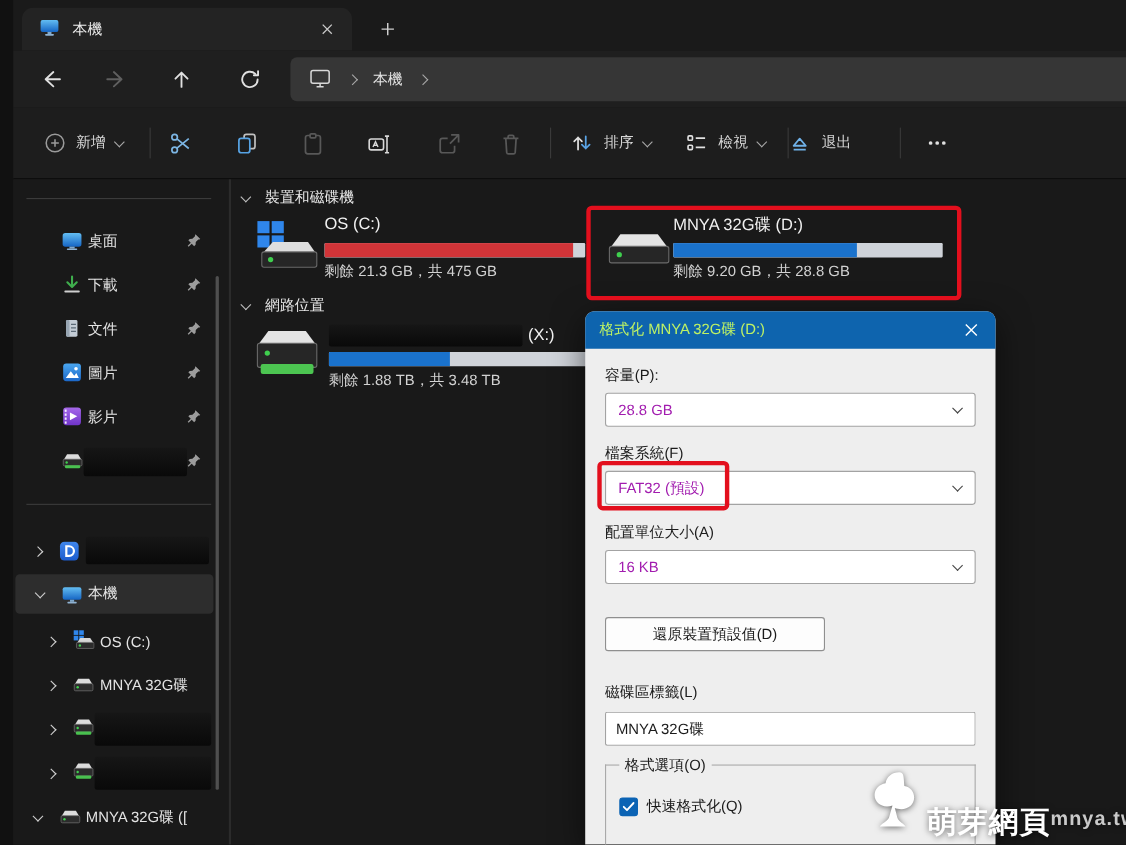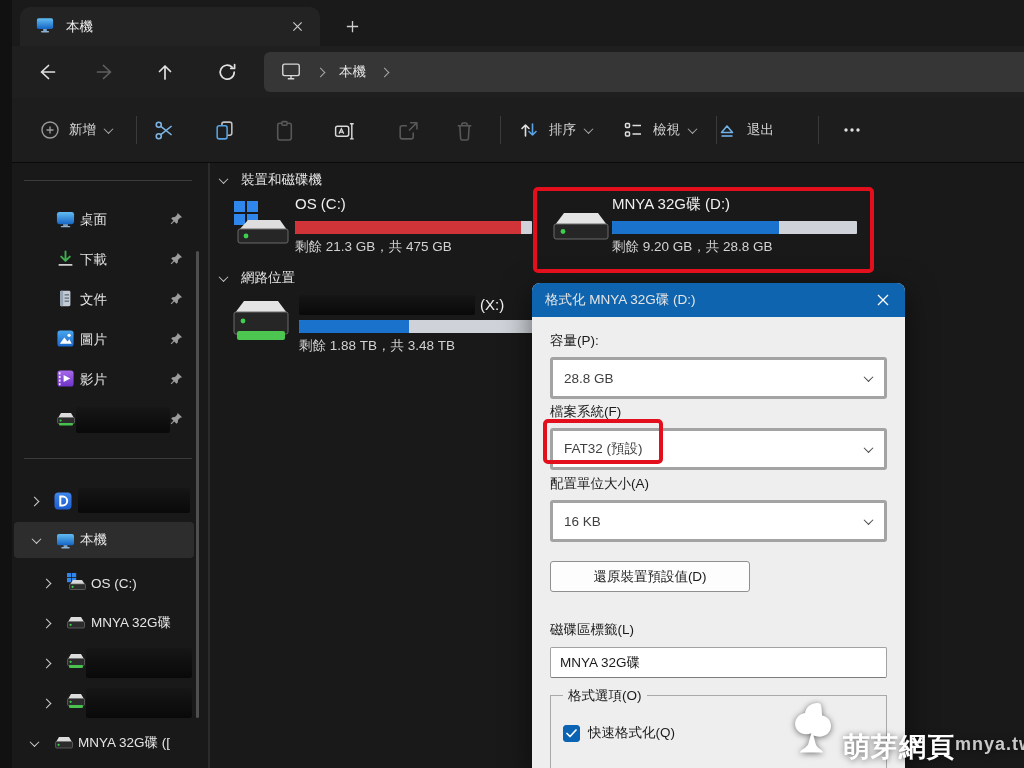--- a/index.html
+++ b/index.html
@@ -54,24 +54,24 @@
   .drive-cap { color:#d2d2d2; font-size:13.5px; }
   .bar { height:13px; background:#cfd3d9; border-radius:1px; overflow:hidden; }
   .bar > .fill { height:100%; }
   .fill.blue { background:#1a72cc; }
   .fill.red { background:#d13438; }
 
   .annot { border:4px solid #e30f1d; border-radius:5px; }
 
   
   .dialog { left:520px; top:283px; width:373px; height:485px; border-radius:8px 8px 0 0; background:#eeeeee; box-shadow:0 8px 30px rgba(0,0,0,.55); z-index:40; }
-  .dlg-title { left:0; top:0; width:373px; height:34px; background:#0e64ae; border-radius:8px 8px 0 0; display:flex; align-items:center; color:#e5e5e5; font-size:13.5px; padding:0 13px; }
+  .dlg-title { left:0; top:0; width:373px; height:34px; background:#0e64ae; border-radius:8px 8px 0 0; display:flex; align-items:center; color:#bef264; font-size:13.5px; padding:0 13px; }
   .dlg-close { position:absolute; right:6px; top:4px; width:32px; height:26px; display:flex; align-items:center; justify-content:center; border-radius:4px; }
   .dlg-label { color:#1b1b1b; font-size:13.5px; }
-  .combo { left:18px; width:337px; height:42px; background:#fff; border:3px solid #a3a3a3; border-radius:3px; display:flex; align-items:center; padding:0 11px; color:#404040; font-size:13.5px; }
+  .combo { left:18px; width:337px; height:31px; background:#fff; border:1px solid #a3a3a3; border-radius:3px; display:flex; align-items:center; padding:0 11px; color:#a21caf; font-size:13.5px; }
   .combo .chev { position:absolute; right:12px; color:#444; }
   .dlg-btn { left:18px; width:200px; height:31px; background:#fdfdfd; border:1px solid #8f8f8f; border-radius:3px; display:flex; align-items:center; justify-content:center; color:#1b1b1b; font-size:13.5px; }
   .dlg-input { left:18px; width:337px; height:31px; background:#fff; border:1px solid #a2a2a2; border-bottom-color:#7c7c7c; border-radius:2px; display:flex; align-items:center; padding:0 9px; color:#1b1b1b; font-size:13.5px; }
   .groupbox { left:18px; width:337px; top:412px; height:76px; border:1px solid #a9a9a9; border-bottom:none; }
   .groupbox .legend { position:absolute; top:-9px; left:12px; background:#eeeeee; padding:0 5px; color:#1b1b1b; font-size:13.5px; }
   .checkbox { width:17px; height:17px; border:1px solid #767676; border-radius:3px; background:#fff; display:inline-flex; align-items:center; justify-content:center; }
   .checkbox svg { visibility:hidden; }
   .checkbox.checked { background:#0b63b4; border-color:#0b63b4; }
   .checkbox.checked svg { visibility:visible; }
 

